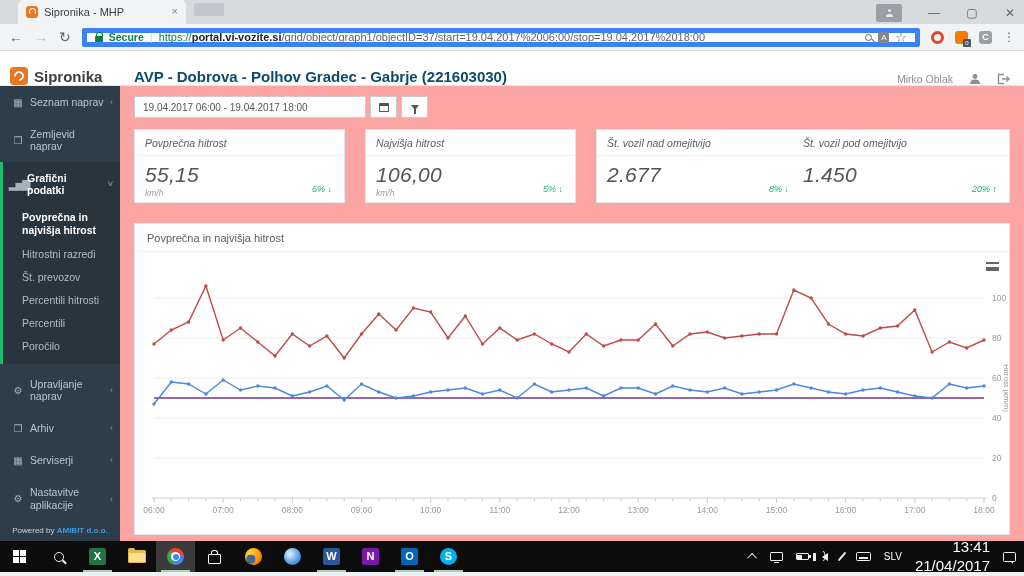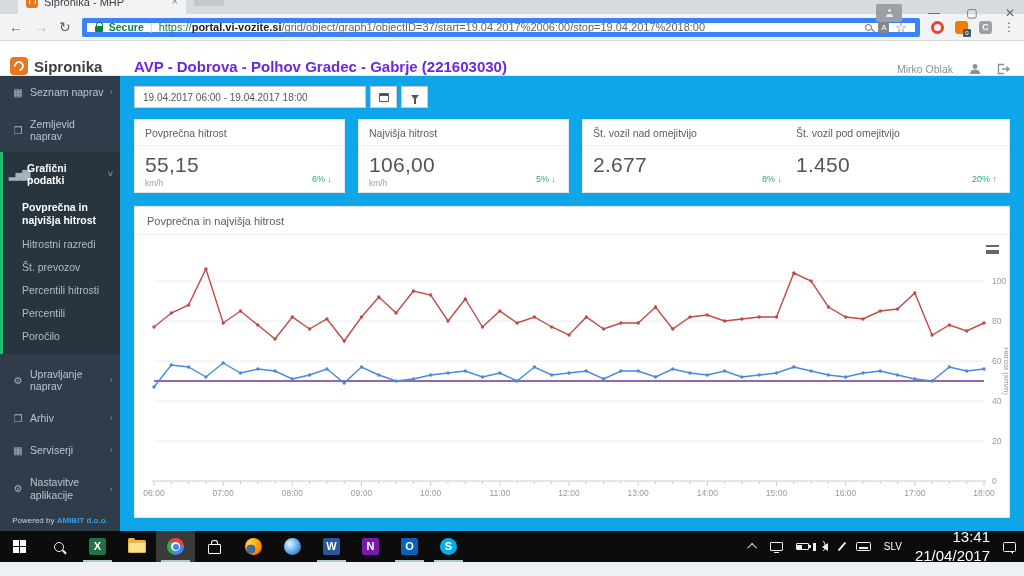--- a/index.html
+++ b/index.html
@@ -1,19 +1,19 @@
 <!DOCTYPE html>
 <html><head>
 <meta charset="utf-8">
 <style>
   * { margin:0; padding:0; box-sizing:border-box; }
   html,body { width:1024px; height:576px; overflow:hidden; font-family:"Liberation Sans", sans-serif; background:#eef1f4; }
 
   
-  .tabstrip { height:14px; background:#d8dbde; position:relative; display:flex; align-items:flex-end; }
+  .tabstrip { height:24px; background:#d8dbde; position:relative; display:flex; align-items:flex-end; }
   .tab { margin-left:18px; width:168px; height:25px; background:#f2f3f5; border-radius:7px 7px 0 0; display:flex; align-items:center; padding:0 8px; gap:6px; font-size:11px; color:#3c4043; }
   .tab-title { flex:1; white-space:nowrap; overflow:hidden; }
   .favicon { width:12px; height:12px; border-radius:3px; background:#e87722; position:relative; flex:none; }
   .favicon:before { content:''; position:absolute; inset:2.5px; border:1.5px solid #fff; border-bottom-color:transparent; border-radius:50%; }
   .tab-close { color:#80868b; font-size:11px; line-height:1; }
   .newtab-stub { width:30px; height:13px; background:#c3c7cb; border-radius:2px; margin:0 0 8px 8px; }
   .winctl { position:absolute; right:8px; top:4px; display:flex; align-items:center; gap:26px; color:#5f6368; font-size:12px; }
   .profile-btn { width:26px; height:18px; background:#9aa0a6; border-radius:2px; display:flex; align-items:center; justify-content:center; }
   .person-glyph { width:8px; height:8px; position:relative; }
   .person-glyph:before { content:''; position:absolute; top:0; left:2.5px; width:3px; height:3px; border-radius:50%; background:#e8eaed; }
@@ -40,21 +40,21 @@
   .ext-badge i { position:absolute; right:-3px; bottom:-3px; width:8px; height:8px; background:#455a64; color:#fff; font-style:normal; font-size:6px; line-height:8px; text-align:center; border-radius:1px; }
   .ext-c { width:13px; height:13px; background:#9aa0a6; border-radius:3px; color:#fff; font-size:9px; font-weight:bold; text-align:center; line-height:13px; }
   .kebab { color:#5f6368; font-size:12px; letter-spacing:0; }
 
   
   .appheader { height:35px; background:#fff; border-bottom:1px solid #e4e7ea; display:flex; align-items:flex-end; }
   .brand { width:120px; display:flex; align-items:center; gap:6px; padding-left:10px; flex:none; }
   .brand-logo { width:18px; height:18px; background:#e87722; border-radius:4px; position:relative; flex:none; }
   .brand-logo:before { content:''; position:absolute; inset:4px; border:2px solid #fff; border-bottom-color:transparent; border-radius:50%; transform:rotate(40deg); }
   .brand-name { font-size:15px; font-weight:bold; color:#3a4046; }
-  .pagetitle { flex:1; font-size:15px; font-weight:bold; color:#6d28d9; padding-left:14px; white-space:nowrap; overflow:hidden; }
+  .pagetitle { flex:1; font-size:15px; font-weight:bold; color:#0c4a6e; padding-left:14px; white-space:nowrap; overflow:hidden; }
   .userarea { display:flex; align-items:center; gap:16px; padding-right:14px; }
   .username { font-size:10.5px; color:#8a9196; }
   .hicon { color:#8a9196; }
 
   
   .layout { display:flex; height:455px; }
   .sidebar { width:120px; background:#2e3d49; position:relative; flex:none; font-size:10.5px; color:#b8c7ce; }
   .side-item { display:flex; align-items:center; gap:6px; padding:10px 7px 10px 9px; border-left:3px solid transparent; cursor:pointer; }
   .side-item .ic { width:12px; text-align:center; font-size:10px; flex:none; color:#a3b3bc; }
   .side-item .lbl { flex:1; line-height:1.15; }
@@ -62,29 +62,29 @@
   .side-group.active { background:#28353f; border-left:3px solid #1fbc6c; }
   .side-group.active .parent { padding-left:6px; border-left:none; color:#fff; font-weight:bold; }
   .submenu { padding-bottom:6px; }
   .sub-item { padding:5px 6px 5px 19px; line-height:1.25; color:#aebdc5; cursor:pointer; }
   .sub-item.active { color:#fff; font-weight:bold; }
   .powered { position:absolute; bottom:6px; width:100%; text-align:center; font-size:8px; color:#c7d2d8; }
   .powered a { color:#3f9bdc; text-decoration:none; font-weight:bold; }
   .mini-bars { display:inline-block; font-size:8px; letter-spacing:-1px; }
 
   
-  .content { flex:1; background:#0ea5e9; padding:8px 14px; min-width:0; }
+  .content { flex:1; background:#fca5a5; padding:8px 14px; min-width:0; }
   .datebar { display:flex; gap:4px; margin:2px 0 11px; }
   .date-input { width:232px; height:22px; background:#fff; border:1px solid #ccc; font-size:10px; color:#555; padding:0 8px; font-family:"Liberation Sans",sans-serif; }
   .sq-btn { width:27px; height:22px; background:#fff; border:1px solid #ccc; display:flex; align-items:center; justify-content:center; cursor:pointer; }
   .cal-ic { width:10px; height:9px; border:1.3px solid #555; border-top:3px solid #555; border-radius:1px; }
   .funnel { width:0; height:0; border-left:4.5px solid transparent; border-right:4.5px solid transparent; border-top:5px solid #555; position:relative; }
   .funnel:after { content:''; position:absolute; left:-1px; top:-1px; width:2px; height:5px; background:#555; }
 
-  .cards { display:flex; gap:13px; margin-bottom:13px; }
+  .cards { display:flex; gap:20px; margin-bottom:20px;font-style:italic; }
   .card { background:#fff; border:1px solid #e3e6e9; }
   .card-h { padding:7px 10px 6px; font-size:10.5px; color:#556066; border-bottom:1px solid #eef0f2; display:flex; }
   .card-h span { flex:1; }
   .card-b { padding:7px 10px 8px; position:relative; height:46px; display:flex; }
   .stat-box { flex:1; position:relative; }
   .val { font-size:21px; color:#4e555b; letter-spacing:0.3px; }
   .unit { font-size:8.5px; color:#9aa2a8; margin-top:1px; }
   .chg { position:absolute; right:2px; bottom:0; font-size:9px; color:#26ab7f; }
   .c210 { width:211px; flex:none; }
   .cflex { flex:1; }

